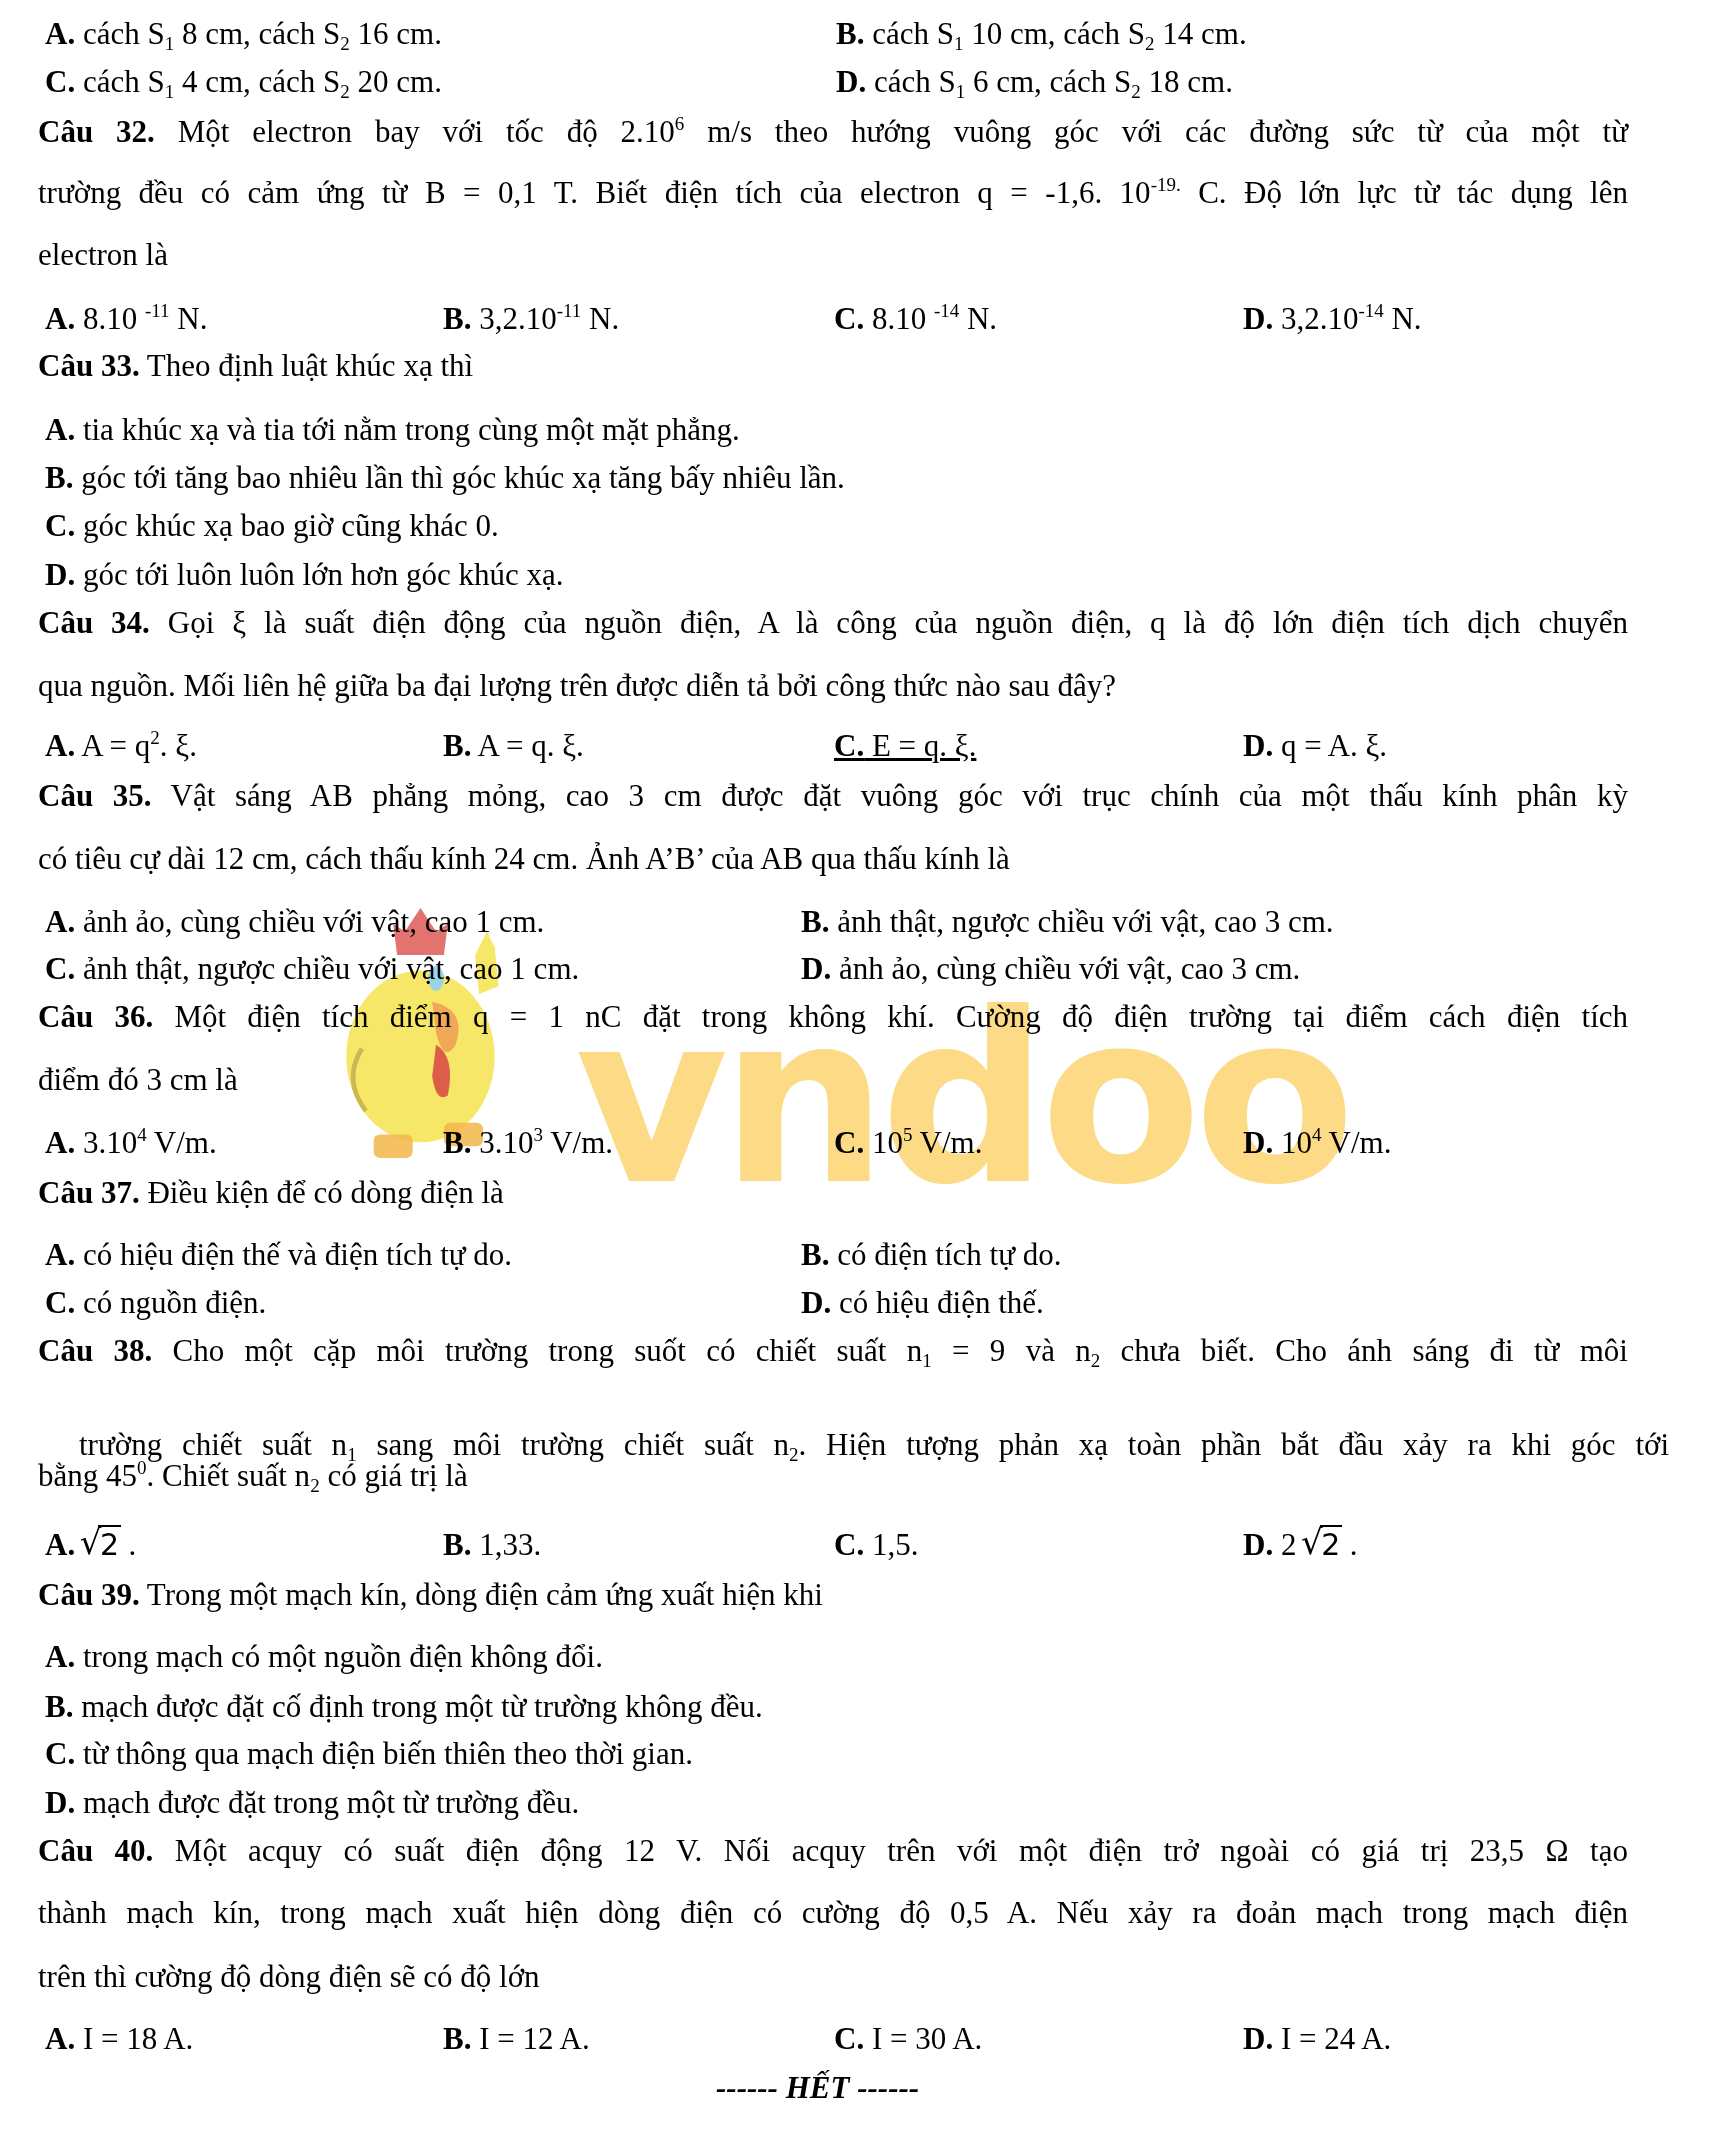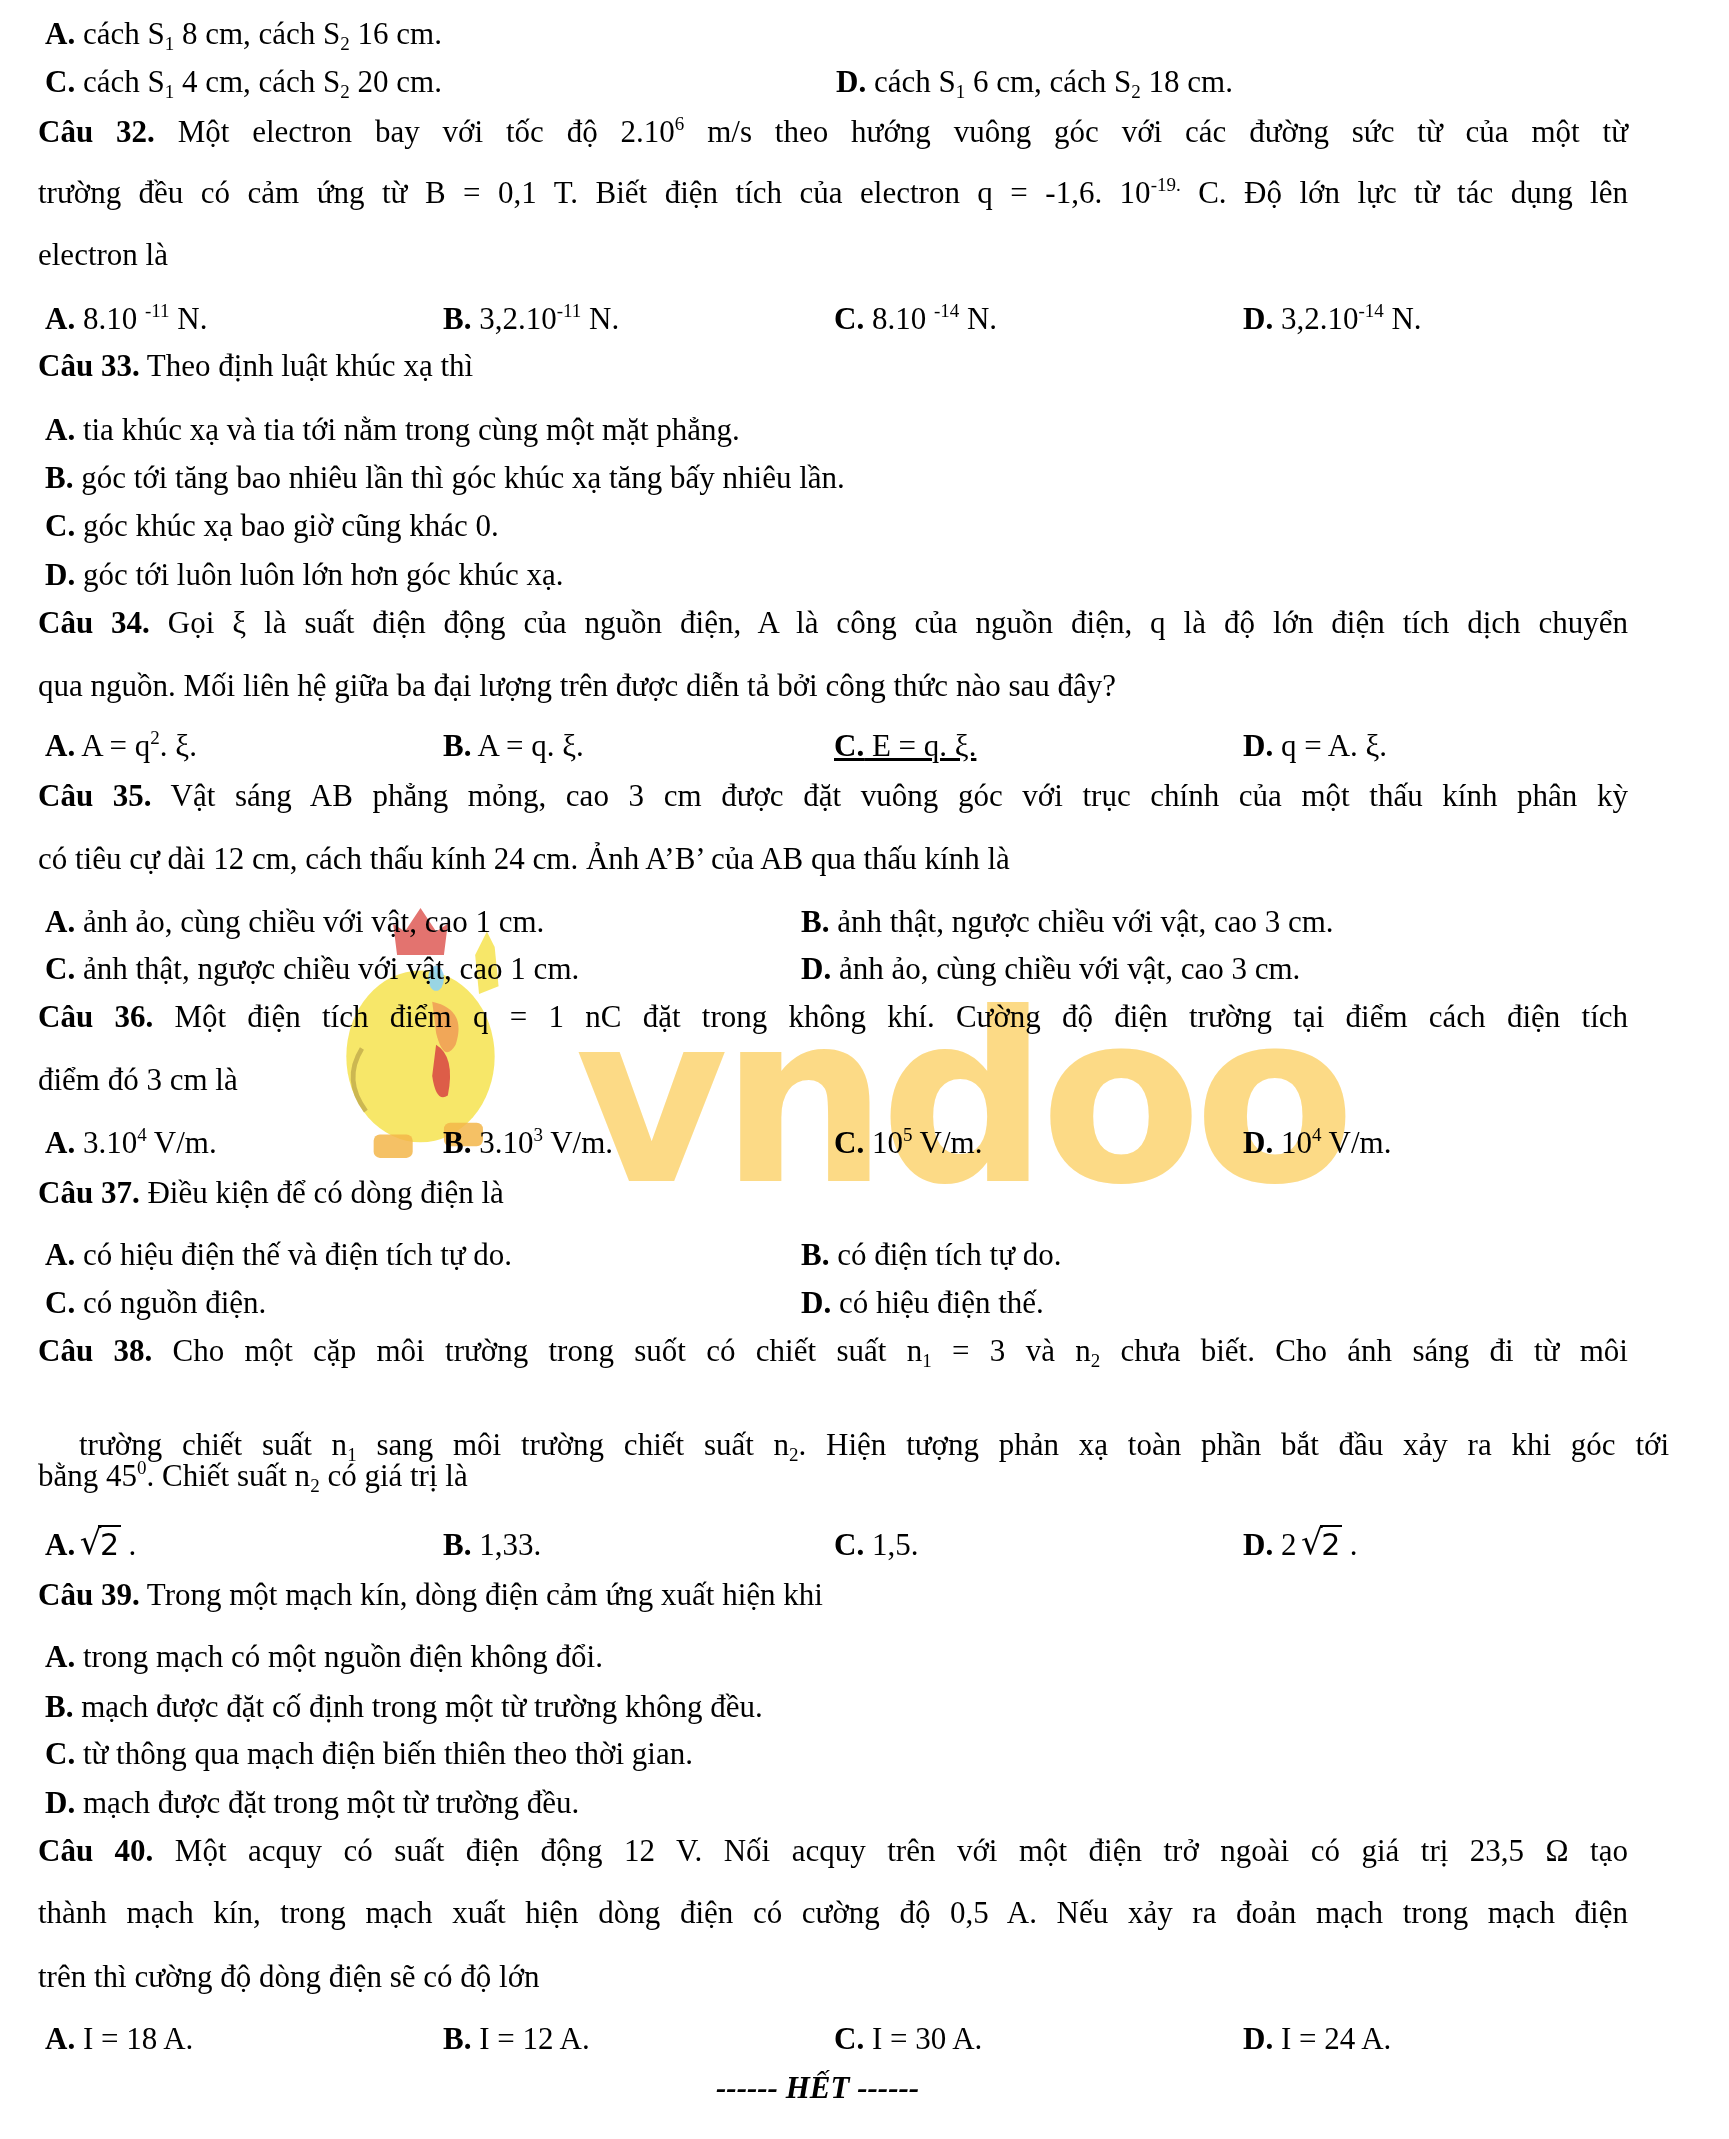--- a/index.html
+++ b/index.html
@@ -38,20 +38,24 @@
     <path d="M150 185 Q175 200 165 250 Q150 260 145 225 Z" fill="#D94E45" opacity="0.9"></path>
     <path d="M55 190 Q30 230 60 270" stroke="#B9A247" stroke-width="6" fill="none" opacity="0.7"></path>
     <path d="M200 70 L215 40 L225 60 L230 110 L205 120 Z" fill="#F6E34F" opacity="0.85"></path>
     <rect x="70" y="300" width="50" height="30" rx="8" fill="#F3B64A" opacity="0.85"></rect>
     <rect x="160" y="285" width="50" height="30" rx="8" fill="#F3B64A" opacity="0.85"></rect>
   </svg>
 
   <div class="opt" style="left:45px; top:15px;">
     <span class="opt-label">A.</span>
     <span>cách S</span><sub>1</sub><span> 8 cm, cách S</span><sub>2</sub><span> 16 cm.</span>
+  </div>
+  <div class="opt" style="left:836px; top:15px;">
+    <span class="opt-label">B.</span>
+    <span>cách S</span><sub>1</sub><span> 10 cm, cách S</span><sub>2</sub><span> 14 cm.</span>
   </div>
   <div class="opt" style="left:45px; top:63px;">
     <span class="opt-label">C.</span>
     <span>cách S</span><sub>1</sub><span> 4 cm, cách S</span><sub>2</sub><span> 20 cm.</span>
   </div>
   <div class="opt" style="left:836px; top:63px;">
     <span class="opt-label">D.</span>
     <span>cách S</span><sub>1</sub><span> 6 cm, cách S</span><sub>2</sub><span> 18 cm.</span>
   </div>
 
@@ -93,21 +97,21 @@
   <div class="opt" style="left:443px; top:1124px;"><span class="opt-label">B.</span><span> 3.10</span><sup>3</sup><span> V/m.</span></div>
   <div class="opt" style="left:834px; top:1124px;"><span class="opt-label">C.</span><span> 10</span><sup>5</sup><span> V/m.</span></div>
   <div class="opt" style="left:1243px; top:1124px;text-align:right;"><span class="opt-label">D.</span><span> 10</span><sup>4</sup><span> V/m.</span></div>
 
   <div class="line plain" style="top:1174px;"><span class="q-label">Câu 37.</span><span> Điều kiện để có dòng điện là</span></div>
   <div class="opt" style="left:45px; top:1236px;"><span class="opt-label">A.</span><span> có hiệu điện thế và điện tích tự do.</span></div>
   <div class="opt" style="left:801px; top:1236px;"><span class="opt-label">B.</span><span> có điện tích tự do.</span></div>
   <div class="opt" style="left:45px; top:1284px;"><span class="opt-label">C.</span><span> có nguồn điện.</span></div>
   <div class="opt" style="left:801px; top:1284px;"><span class="opt-label">D.</span><span> có hiệu điện thế.</span></div>
 
-  <div class="line just" style="top:1332px;"><span class="q-label">Câu 38.</span><span> Cho một cặp môi trường trong suốt có chiết suất n</span><sub>1</sub><span> = 3 và n</span><sub>2</sub><span> chưa biết. Cho ánh sáng đi từ môi</span></div>
+  <div class="line just" style="top:1332px;"><span class="q-label">Câu 38.</span><span> Cho một cặp môi trường trong suốt có chiết suất n</span><sub>1</sub><span> = 9 và n</span><sub>2</sub><span> chưa biết. Cho ánh sáng đi từ môi</span></div>
   <div class="line just" style="top:1426px;margin-left:41px;"><span>trường chiết suất n</span><sub>1</sub><span> sang môi trường chiết suất n</span><sub>2</sub><span>. Hiện tượng phản xạ toàn phần bắt đầu xảy ra khi góc tới</span></div>
   <div class="line plain" style="top:1457px;"><span>bằng 45</span><sup>0</sup><span>. Chiết suất n</span><sub>2</sub><span> có giá trị là</span></div>
   <div class="opt" style="left:45px; top:1526px;"><span class="opt-label">A.</span> <span class="sqrt"><span class="sqrt-inner">2</span></span><span> .</span></div>
   <div class="opt" style="left:443px; top:1526px;"><span class="opt-label">B.</span><span> 1,33.</span></div>
   <div class="opt" style="left:834px; top:1526px;"><span class="opt-label">C.</span><span> 1,5.</span></div>
   <div class="opt" style="left:1243px; top:1526px;"><span class="opt-label">D.</span><span> 2</span> <span class="sqrt"><span class="sqrt-inner">2</span></span><span> .</span></div>
 
   <div class="line plain" style="top:1576px;"><span class="q-label">Câu 39.</span><span> Trong một mạch kín, dòng điện cảm ứng xuất hiện khi</span></div>
   <div class="opt" style="left:45px; top:1638px;"><span class="opt-label">A.</span><span> trong mạch có một nguồn điện không đổi.</span></div>
   <div class="opt" style="left:45px; top:1688px;"><span class="opt-label">B.</span><span> mạch được đặt cố định trong một từ trường không đều.</span></div>

